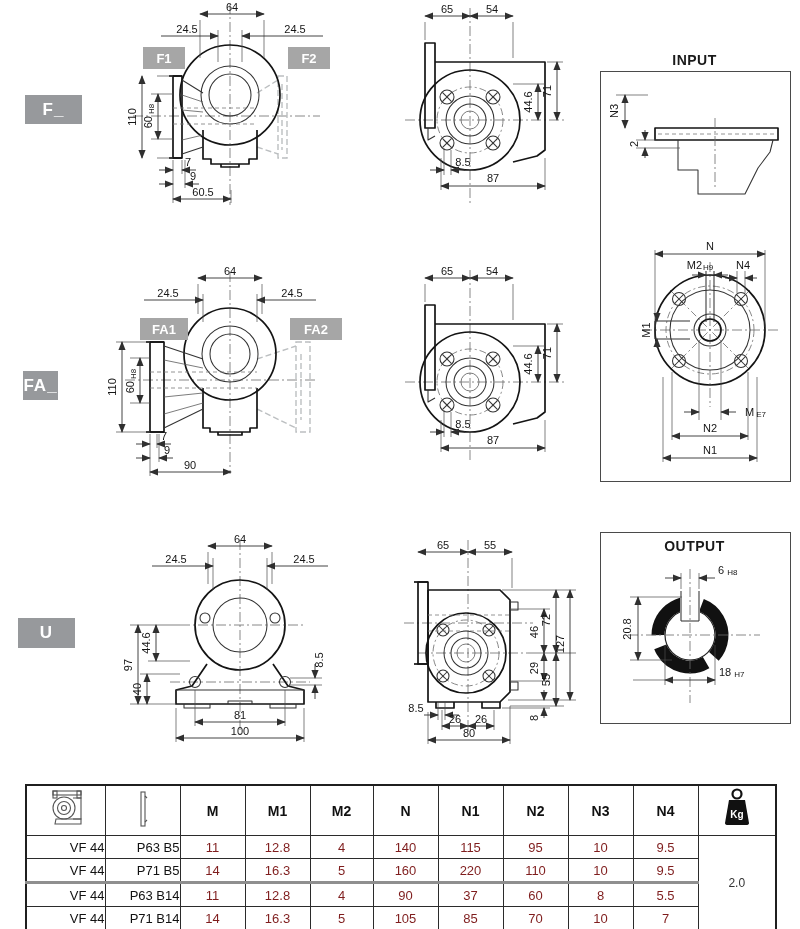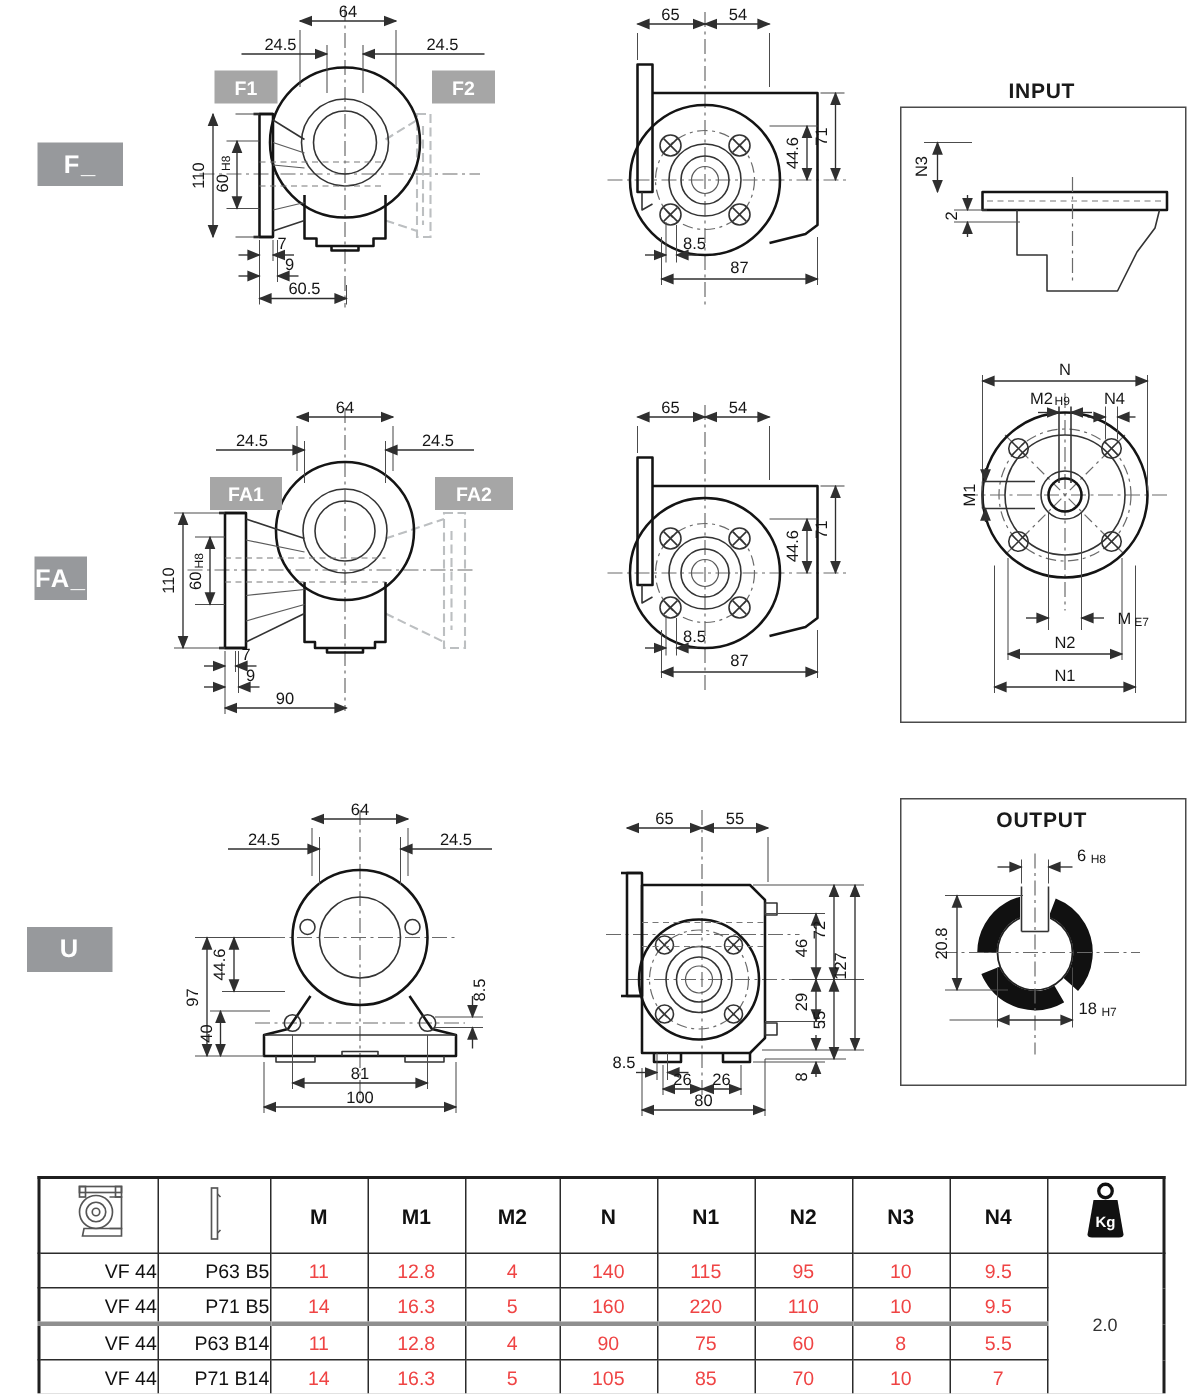--- a/index.html
+++ b/index.html
@@ -18,21 +18,21 @@
   .cl2{stroke:#6a6a6a;stroke-width:.8;fill:none;stroke-dasharray:7 3 2 3;}
   .hid{stroke:#787878;stroke-width:.8;fill:none;stroke-dasharray:4 3;}
   .gh{stroke:#bcbfc1;stroke-width:1.4;fill:none;stroke-dasharray:6 3;}
   .dl{stroke:#2f2f2f;stroke-width:.9;fill:none;}
   .xl{stroke:#4c4c4c;stroke-width:.7;fill:none;}
   .dt{font-size:11px;fill:#161616;text-anchor:middle;}
   .dts{font-size:8px;fill:#161616;}
   .tag{fill:#a6a6a6;}
   .tagtxt{font-size:13px;font-weight:bold;fill:#fff;text-anchor:middle;}
   .dim-table{position:absolute;left:25px;top:784px;width:750px;border-collapse:collapse;table-layout:fixed;border:2px solid #1f1f1f;}
-  .dim-table td{border:1px solid #2b2b2b;text-align:center;font-size:13px;color:#ef4444;padding:0;height:22px;}
+  .dim-table td{border:1px solid #2b2b2b;text-align:center;font-size:13px;color:#7f1d1d;padding:0;height:22px;}
   .dim-table tr.hdr td{height:49px;font-weight:bold;color:#111;font-size:14px;}
   .dim-table tr.grp td{border-top:3px solid #8f8f8f;}
   .dim-table td.mod,.dim-table td.mot{font-weight:normal;text-align:right;padding-left:18px;color:#111;}
   .dim-table td.wt{font-size:12px;color:#333;}
 </style>
 </head>
 <body>
 
 <div class="page">
 
@@ -704,21 +704,21 @@
       <td>10</td>
       <td>9.5</td>
     </tr>
     <tr class="grp">
       <td class="mod">VF 44</td>
       <td class="mot">P63 B14</td>
       <td>11</td>
       <td>12.8</td>
       <td>4</td>
       <td>90</td>
-      <td>75</td>
+      <td>37</td>
       <td>60</td>
       <td>8</td>
       <td>5.5</td>
     </tr>
     <tr>
       <td class="mod">VF 44</td>
       <td class="mot">P71 B14</td>
       <td>14</td>
       <td>16.3</td>
       <td>5</td>

